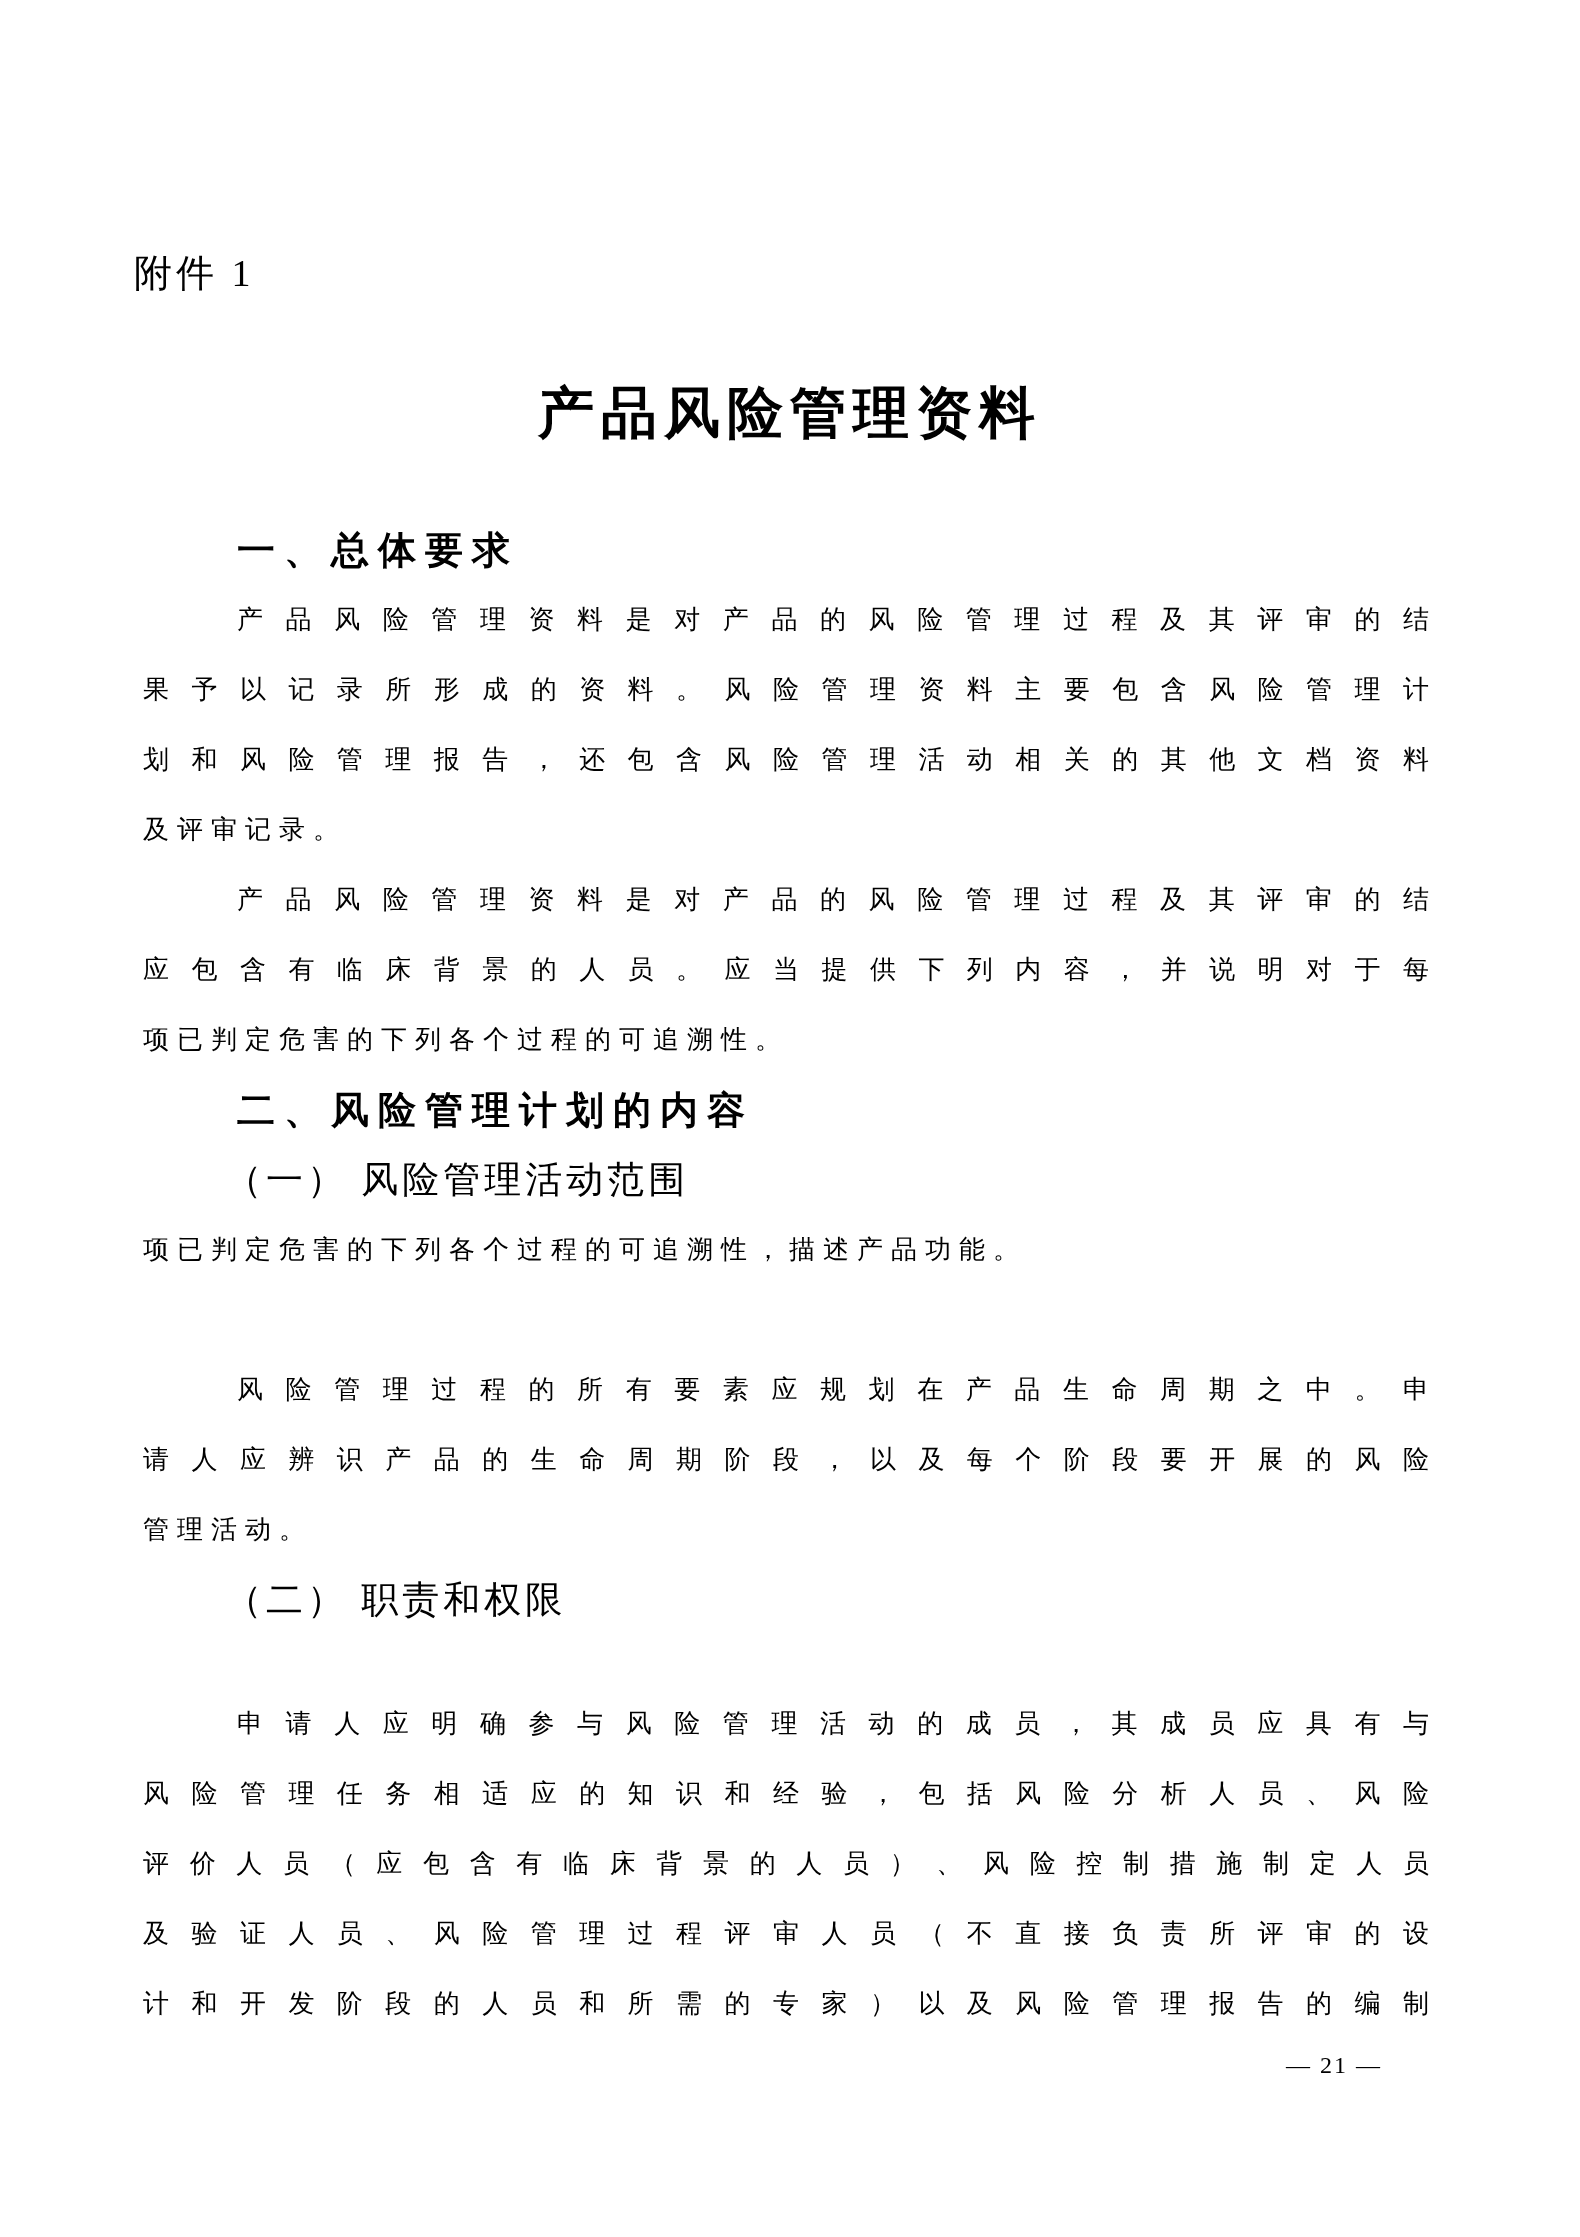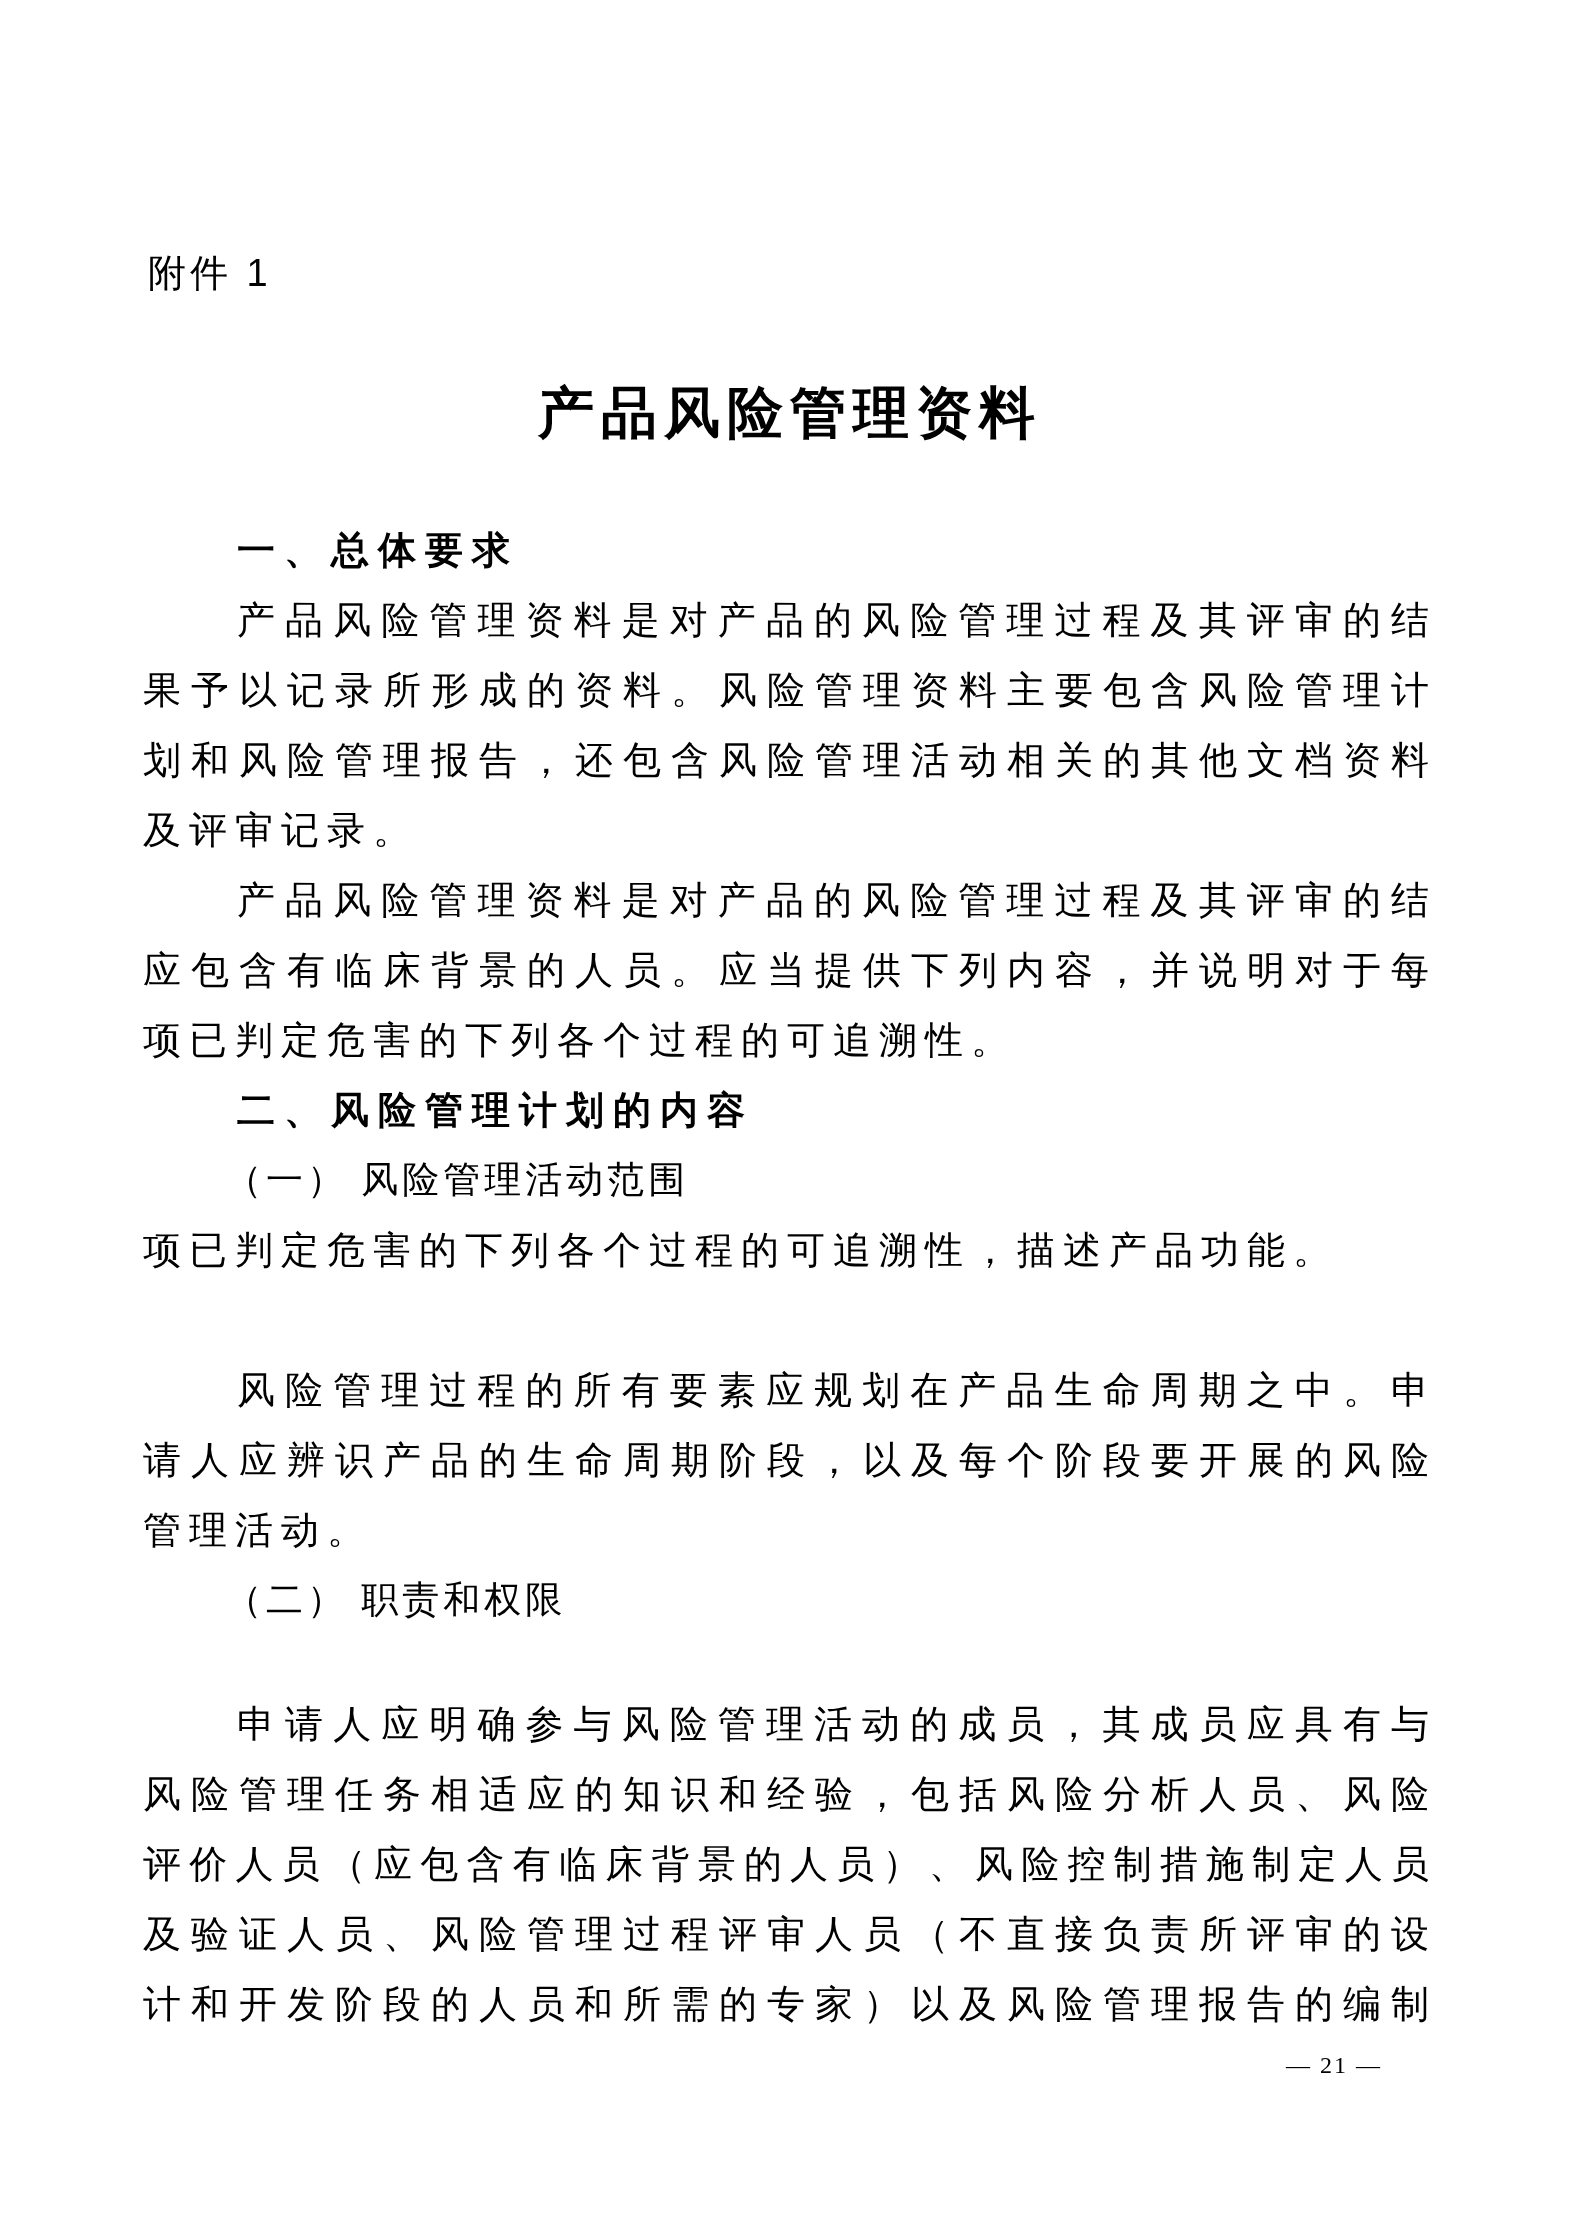--- a/index.html
+++ b/index.html
@@ -11,27 +11,27 @@
     position: relative;
     width: 1580px;
     height: 2237px;
     background: #ffffff;
     color: #000000;
     overflow: hidden;
     font-family: "Liberation Serif", "DejaVu Serif", serif;
   }
   .attachment {
     position: absolute;
-    left: 148px;
+    left: 134px;
     top: 238px;
     height: 70px;
     line-height: 70px;
     font-size: 38px;
     letter-spacing: 4px;
-    font-family: Liberation Sans, sans-serif;
+    font-family: Liberation Serif, serif;
   }
   .doc-title {
     position: absolute;
     left: 143px;
     width: 1294px;
     top: 368px;
     height: 90px;
     line-height: 90px;
     text-align: center;
     font-size: 56px;
@@ -65,21 +65,21 @@
     font-family: "Liberation Serif", "DejaVu Serif", serif;
   }
   .paragraph {
     position: absolute;
     left: 143px;
     width: 1294px;
   }
   .line {
     height: 70px;
     line-height: 70px;
-    font-size: 38px;
+    font-size: 26px;
     letter-spacing: 8px;
     text-align: justify;
     text-align-last: justify;
     text-justify: inter-ideograph;
     white-space: nowrap;
     font-family: "Liberation Serif", "DejaVu Serif", serif;
   }
   .line.first {
     text-indent: 94px;
   }

